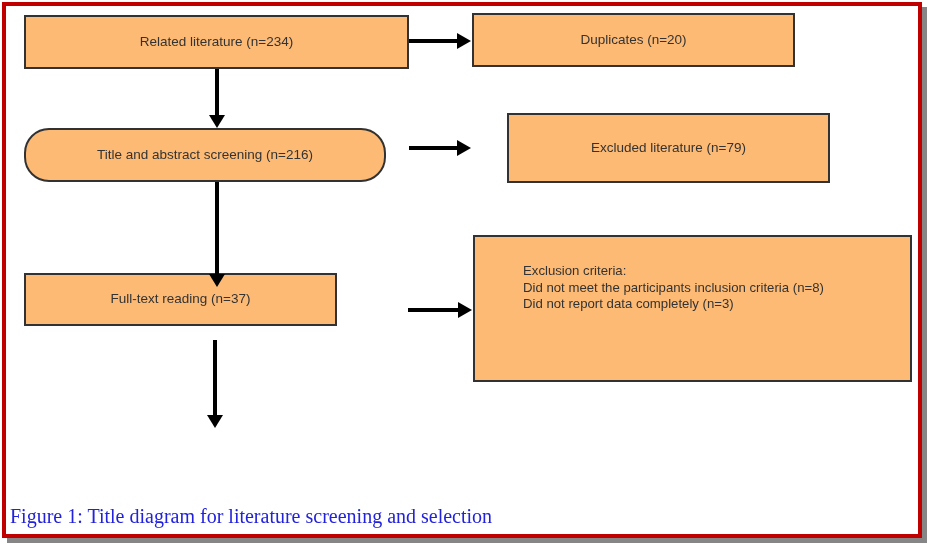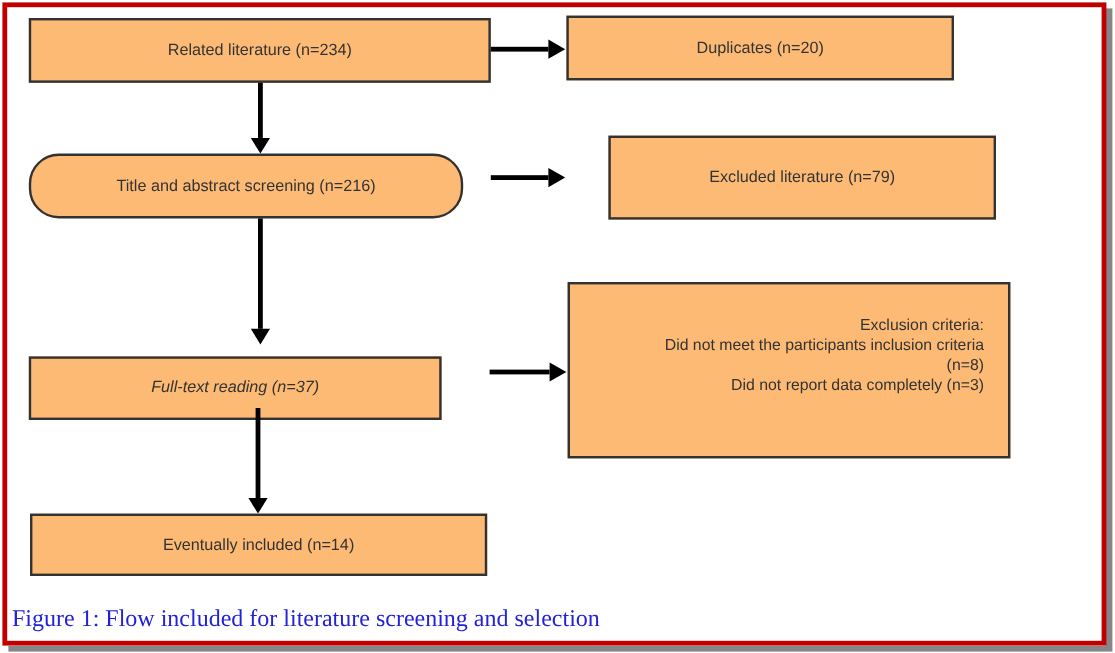--- a/index.html
+++ b/index.html
@@ -34,26 +34,26 @@
     font-size:13.5px;
     display:flex;align-items:center;justify-content:center;
     text-align:center;
     box-sizing:border-box;
     line-height:1.2;
   }
   #box-related   {left:24px;  top:15px;  width:385px; height:54px;}
   #box-duplicates{left:472px; top:13px;  width:323px; height:54px;}
   #box-screening {left:24px;  top:128px; width:362px; height:54px;border-radius:25px;}
   #box-excluded  {left:472px; top:113px; width:323px; height:70px;margin-left:35px;}
-  #box-fulltext  {left:24px;  top:297px; width:344px; height:53px;font-style:italic;}
+  #box-fulltext  {left:24px;  top:273px; width:313px; height:53px;}
   #box-included  {left:25px;  top:428px; width:381px; height:52px;}
   #box-exclusion {
-    left:473px; top:235px; width:369px; height:147px;
+    left:473px; top:235px; width:439px; height:147px;
     display:block;
-    text-align:right;
+    text-align:left;
     padding:26px 20px 0 48px;
     font-size:13.2px;
     line-height:16.5px;
   }
   .shaft{position:absolute;background:var(--arrow);}
   .head{position:absolute;width:0;height:0;}
   .head.right{border-left:14px solid var(--arrow);border-top:8px solid transparent;border-bottom:8px solid transparent;}
   .head.down {border-top:13px solid var(--arrow);border-left:8px solid transparent;border-right:8px solid transparent;}
   
   #a-v1-shaft{left:215px;top:69px;width:4px;height:46px;}
@@ -102,36 +102,33 @@
   <div class="node" id="box-fulltext">
     <span>Full-text reading (n=37)</span>
   </div>
 
   <div class="node" id="box-exclusion">
     <div>Exclusion criteria:</div>
     <div>Did not meet the participants inclusion criteria (n=8)</div>
     <div>Did not report data completely (n=3)</div>
   </div>
 
-  <div class="node" id="box-included">
-    <span>Eventually included (n=14)</span>
-  </div>
 
   <div class="shaft" id="a-v1-shaft"></div>
   <div class="head down" id="a-v1-head"></div>
 
   <div class="shaft" id="a-v2-shaft"></div>
   <div class="head down" id="a-v2-head"></div>
 
   <div class="shaft" id="a-v3-shaft"></div>
   <div class="head down" id="a-v3-head"></div>
 
   <div class="shaft" id="a-h1-shaft"></div>
   <div class="head right" id="a-h1-head"></div>
 
   <div class="shaft" id="a-h2-shaft"></div>
   <div class="head right" id="a-h2-head"></div>
 
   <div class="shaft" id="a-h3-shaft"></div>
   <div class="head right" id="a-h3-head"></div>
 
-  <div class="caption">Figure 1: Flow included for literature screening and selection</div>
+  <div class="caption">Figure 1: Title diagram for literature screening and selection</div>
 </div>
 
 </body></html>

